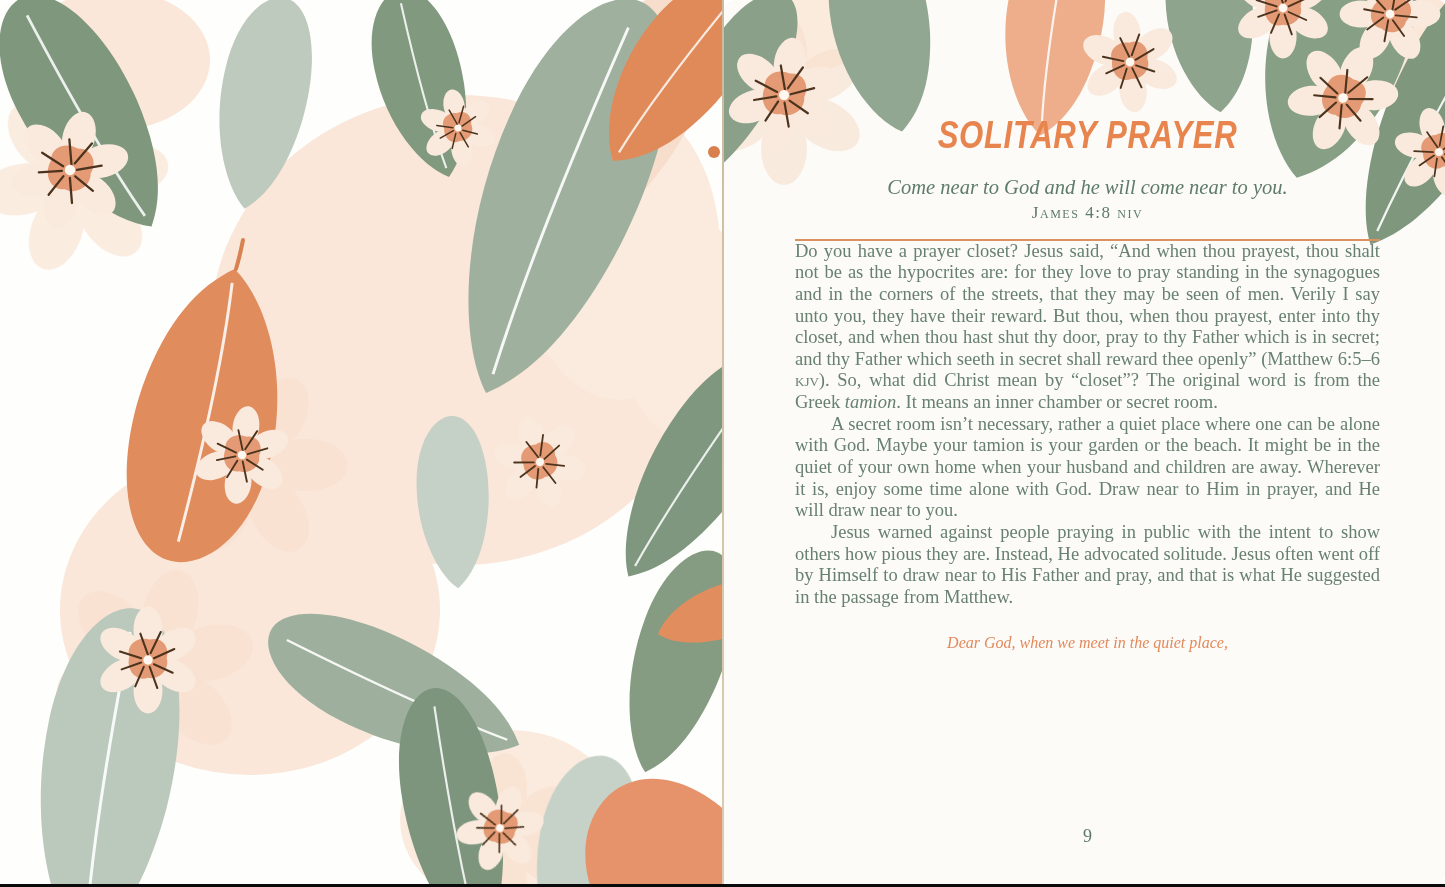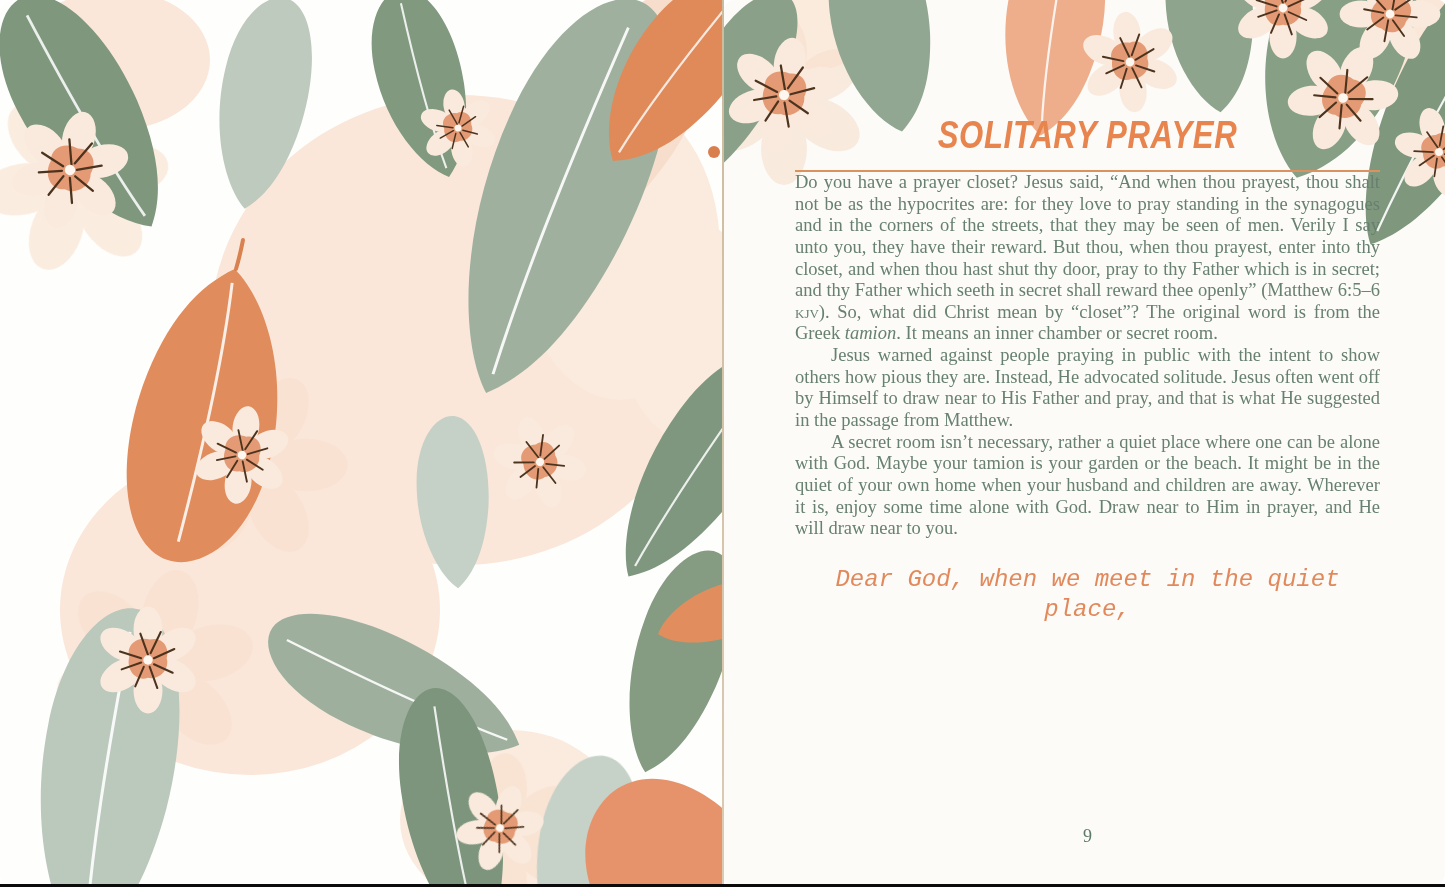--- a/index.html
+++ b/index.html
@@ -24,21 +24,21 @@
     white-space:nowrap;
   }
   .verse{margin:21px 0 0;font-style:italic;font-size:20.5px;line-height:1.2;color:var(--heading-green,#5E7B69);}
   .verse-ref{margin:3px 0 0;font-variant:small-caps;letter-spacing:0.09em;font-size:17px;color:var(--heading-green,#5E7B69);}
   hr.divider{margin:16px 0 0;border:none;border-top:2px solid var(--divider-orange,#DC9160);}
   .body-text{text-align:justify;font-size:18.5px;line-height:1.17;color:var(--text-green,#67806F);}
   .body-text p{margin:0;}
   .body-text p.indent{text-indent:36px;}
   .body-text .it{font-style:italic;}
   .body-text .sc{font-variant:small-caps;}
-  .prayer{margin:25px 0 0;font-style:italic;font-size:24px;line-height:1.24;color:var(--prayer-orange,#E2895C);text-align:center;font-family:Liberation Mono, monospace;}
+  .prayer{margin:25px 0 0;font-style:italic;font-size:16px;line-height:1.24;color:var(--prayer-orange,#E2895C);text-align:center;}
   .pagenum{position:absolute;bottom:40px;left:0;width:100%;text-align:center;font-size:18px;color:var(--heading-green,#5E7B69);}
 </style>
 </head>
 <body>
 
 <div class="book">
 
   <div class="page page-left">
     <svg class="illus" width="722" height="887" viewBox="0 0 722 887" aria-hidden="true">
       <defs>
@@ -195,25 +195,27 @@
         <use href="#flower" transform="translate(408,62) rotate(-6) scale(0.8)"></use>
         <use href="#flower" transform="translate(561,8) scale(0.8)"></use>
         <use href="#flower" transform="translate(668,14) rotate(30) scale(0.8)"></use>
         <use href="#flower" transform="translate(621,98) rotate(25) scale(0.88)"></use>
         <use href="#flower" transform="translate(717,152) rotate(-15) scale(0.72)"></use>
       </g>
     </svg>
 
     <div class="content">
       <h1 class="title">Solitary Prayer</h1>
+      <p class="verse">Come near to God and he will come near to you.</p>
+      <p class="verse-ref">James 4:8 niv</p>
       <hr class="divider">
       <div class="body-text">
           <p><span>Do you have a prayer closet? Jesus said, “And when thou prayest, thou shalt not be as the hypocrites are: for they love to pray standing in the synagogues and in the corners of the streets, that they may be seen of men. Verily I say unto you, they have their reward. But thou, when thou prayest, enter into thy closet, and when thou hast shut thy door, pray to thy Father which is in secret; and thy Father which seeth in secret shall reward thee openly” (Matthew 6:5–6 </span><span class="sc">kjv</span><span>). So, what did Christ mean by “closet”? The original word is from the Greek </span><span class="it">tamion</span><span>. It means an inner chamber or secret room.</span></p>
+          <p class="indent"><span>A secret room isn’t necessary, rather a quiet place where one can be alone with God. Maybe your tamion is your garden or the beach. It might be in the quiet of your own home when your husband and children are away. Wherever it is, enjoy some time alone with God. Draw near to Him in prayer, and He will draw near to you.</span></p>
           <p class="indent"><span>Jesus warned against people praying in public with the intent to show others how pious they are. Instead, He advocated solitude. Jesus often went off by Himself to draw near to His Father and pray, and that is what He suggested in the passage from Matthew.</span></p>
-          <p class="indent"><span>A secret room isn’t necessary, rather a quiet place where one can be alone with God. Maybe your tamion is your garden or the beach. It might be in the quiet of your own home when your husband and children are away. Wherever it is, enjoy some time alone with God. Draw near to Him in prayer, and He will draw near to you.</span></p>
         </div>
       <p class="prayer">
         <span>Dear God, when we meet in the quiet place,</span><br>
       </p>
       <div class="pagenum">9</div>
     </div>
   </div>
 </div>
 
 <div class="gutter"></div>

